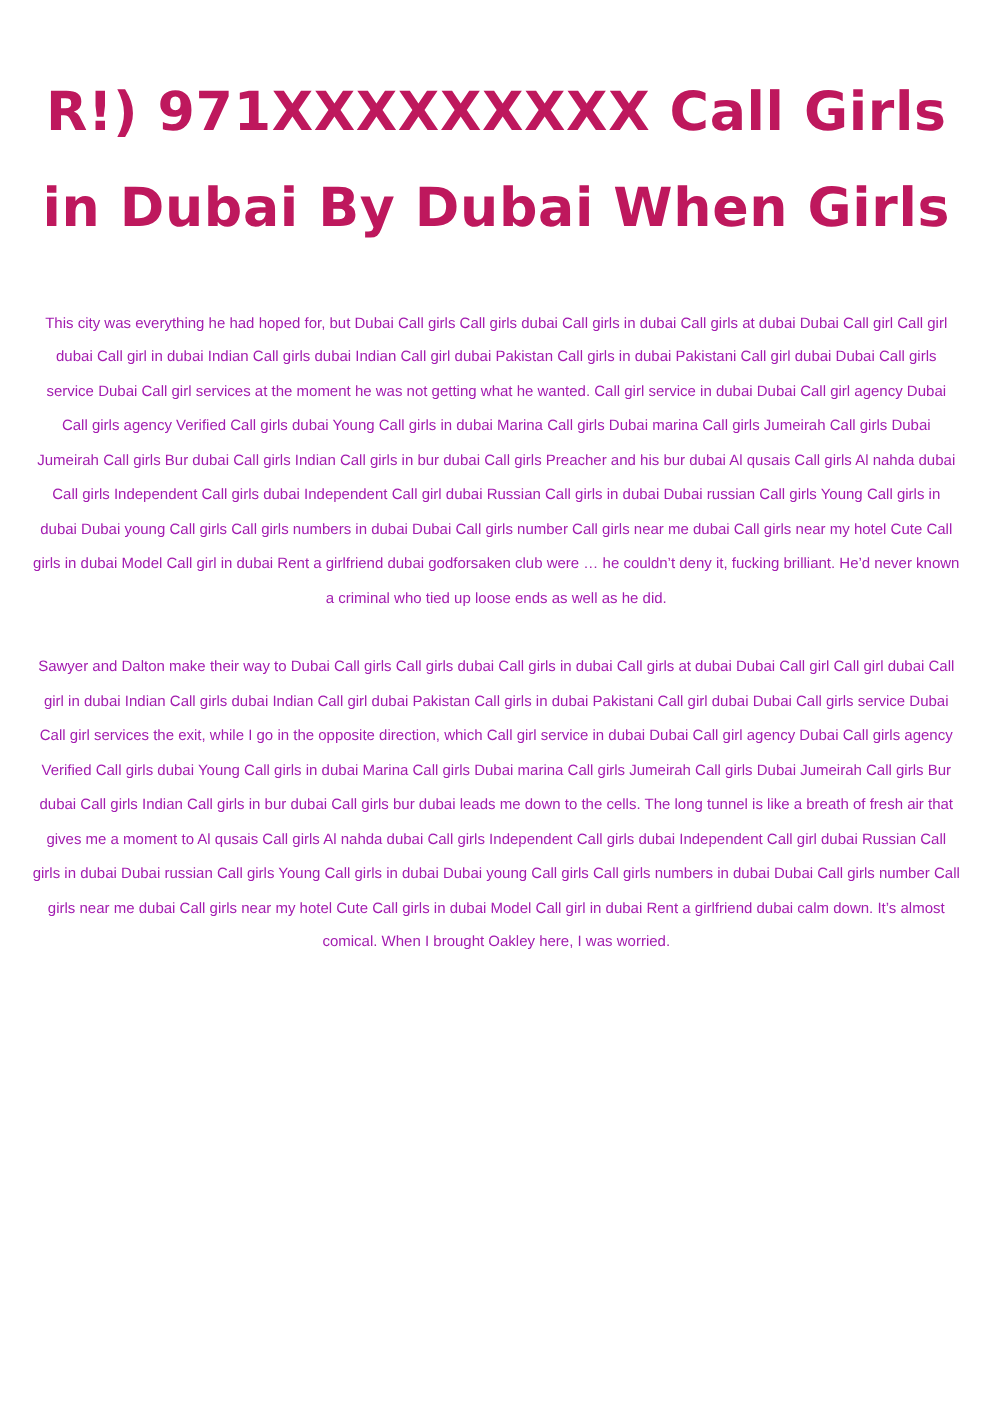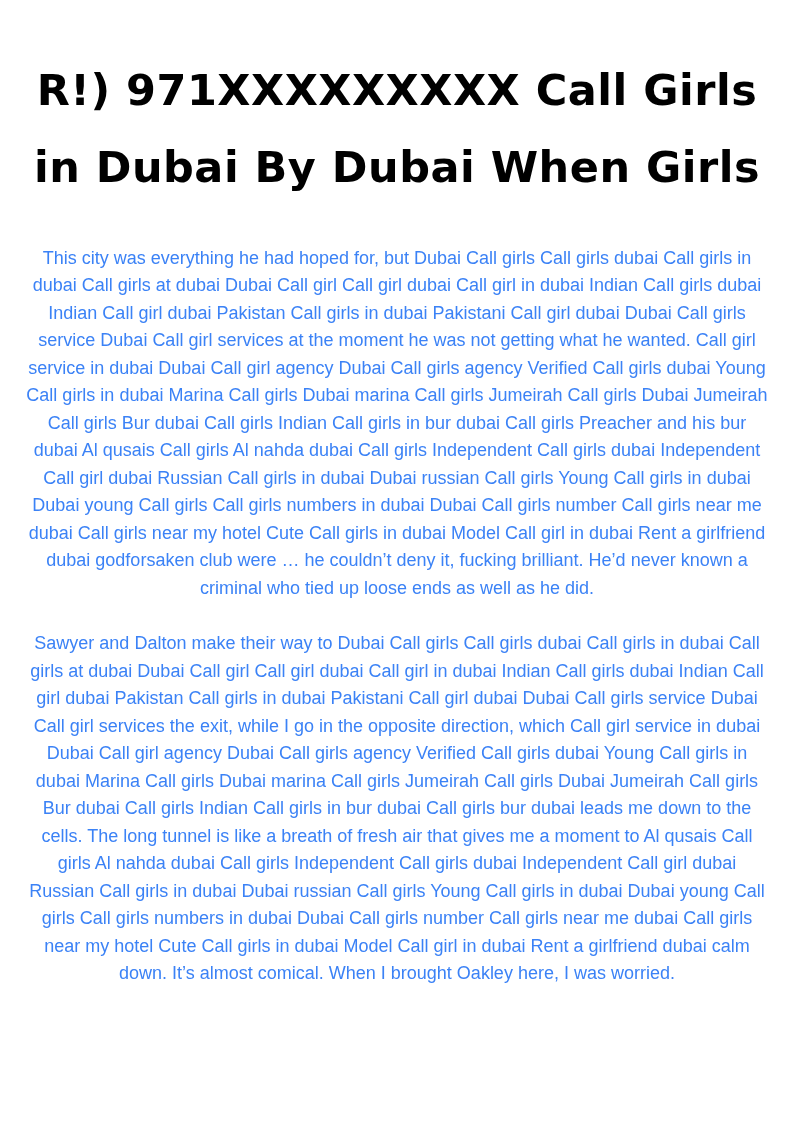--- a/index.html
+++ b/index.html
@@ -20,33 +20,33 @@
     height: 1123px;
     padding: 30px 24px 20px;
     background: #ffffff;
   }
   .doc-title {
     font-family: "DejaVu Sans", "Liberation Sans", sans-serif;
     font-weight: 700;
     font-size: 43px;
     line-height: 1.8;
     text-align: center;
-    color: #000000;
+    color: #be185d;
     margin: 22px 4px 38px;
     letter-spacing: 0.5px;
   }
   .doc-title .tl {
     display: block;
     white-space: nowrap;
   }
   .doc-body p {
-    font-size: 18px;
+    font-size: 12px;
     line-height: 27.5px;
     text-align: center;
-    color: #3b82f6;
+    color: #a21caf;
     margin: 0 2px 28px;
   }
 </style>
 </head>
 <body>
 
 <div class="page">
 
   <h1 class="doc-title">
     <span class="tl">R!) 971XXXXXXXXX Call Girls</span>

